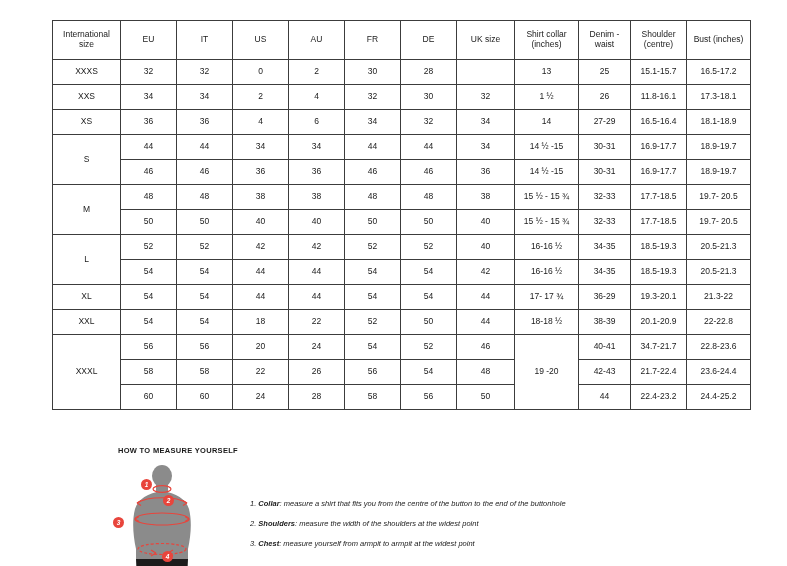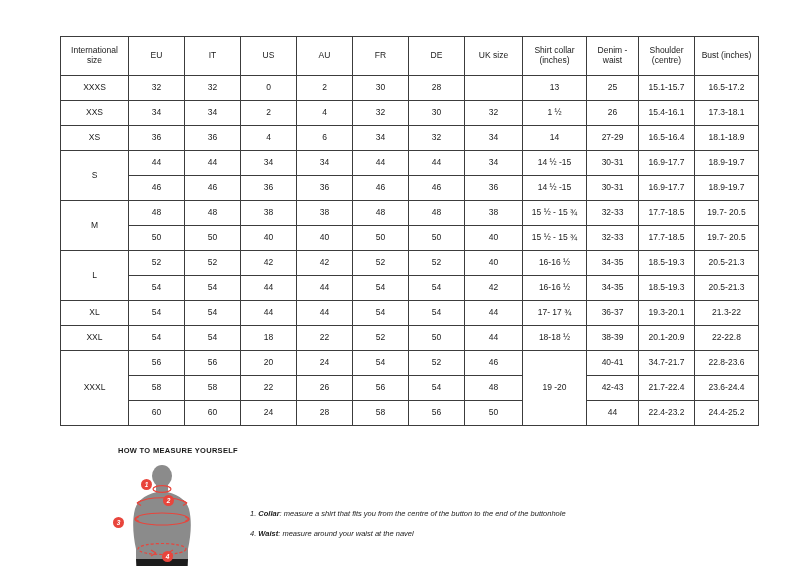--- a/index.html
+++ b/index.html
@@ -12,24 +12,23 @@
     height: 566px;
     font-family: "Liberation Sans", sans-serif;
     color: #1a1a1a;
     position: relative;
     overflow: hidden;
   }
 
   
   .table-wrap {
     position: absolute;
-    left: 60px;
+    left: 52px;
     top: 20px;
     width: 668px;
-    margin-top: 16px;
   }
   table.size-table {
     border-collapse: collapse;
     width: 668px;
     table-layout: fixed;
   }
   table.size-table td,
   table.size-table th {
     border: 1px solid #3c3c3c;
     font-size: 8.5px;
@@ -168,21 +167,21 @@
           <td>XXS</td>
           <td>34</td>
           <td>34</td>
           <td>2</td>
           <td>4</td>
           <td>32</td>
           <td>30</td>
           <td>32</td>
           <td>1 ½</td>
           <td>26</td>
-          <td>15.4-16.1</td>
+          <td>11.8-16.1</td>
           <td>17.3-18.1</td>
         </tr>
         <tr>
           <td>XS</td>
           <td>36</td>
           <td>36</td>
           <td>4</td>
           <td>6</td>
           <td>34</td>
           <td>32</td>
@@ -276,21 +275,21 @@
         <tr>
           <td>XL</td>
           <td>54</td>
           <td>54</td>
           <td>44</td>
           <td>44</td>
           <td>54</td>
           <td>54</td>
           <td>44</td>
           <td>17- 17 ¾</td>
-          <td>36-37</td>
+          <td>36-29</td>
           <td>19.3-20.1</td>
           <td>21.3-22</td>
         </tr>
         <tr>
           <td>XXL</td>
           <td>54</td>
           <td>54</td>
           <td>18</td>
           <td>22</td>
           <td>52</td>
@@ -371,16 +370,17 @@
         <path d="M38 90 l-5 -3 M38 90 l-5 3" stroke="#e8453c" stroke-width="1.2" fill="none"></path>
         <path d="M50 90 l5 -3 M50 90 l5 3" stroke="#e8453c" stroke-width="1.2" fill="none"></path>
       </svg>
       <div class="badge num-1">1</div>
       <div class="badge num-2">2</div>
       <div class="badge num-3">3</div>
       <div class="badge num-4">4</div>
     </div>
     <div class="instructions" id="instructions">
         <div class="line"><span>1. </span><b>Collar</b><span>: measure a shirt that fits you from the centre of the button to the end of the buttonhole</span></div>
-        <div class="line"><span>4. </span><b>Waist</b><span>: measure around your waist at the navel</span></div>
+        <div class="line"><span>2. </span><b>Shoulders</b><span>: measure the width of the shoulders at the widest point</span></div>
+        <div class="line"><span>3. </span><b>Chest</b><span>: measure yourself from armpit to armpit at the widest point</span></div>
       </div>
   </div>
 </div>
 
 </body></html>

